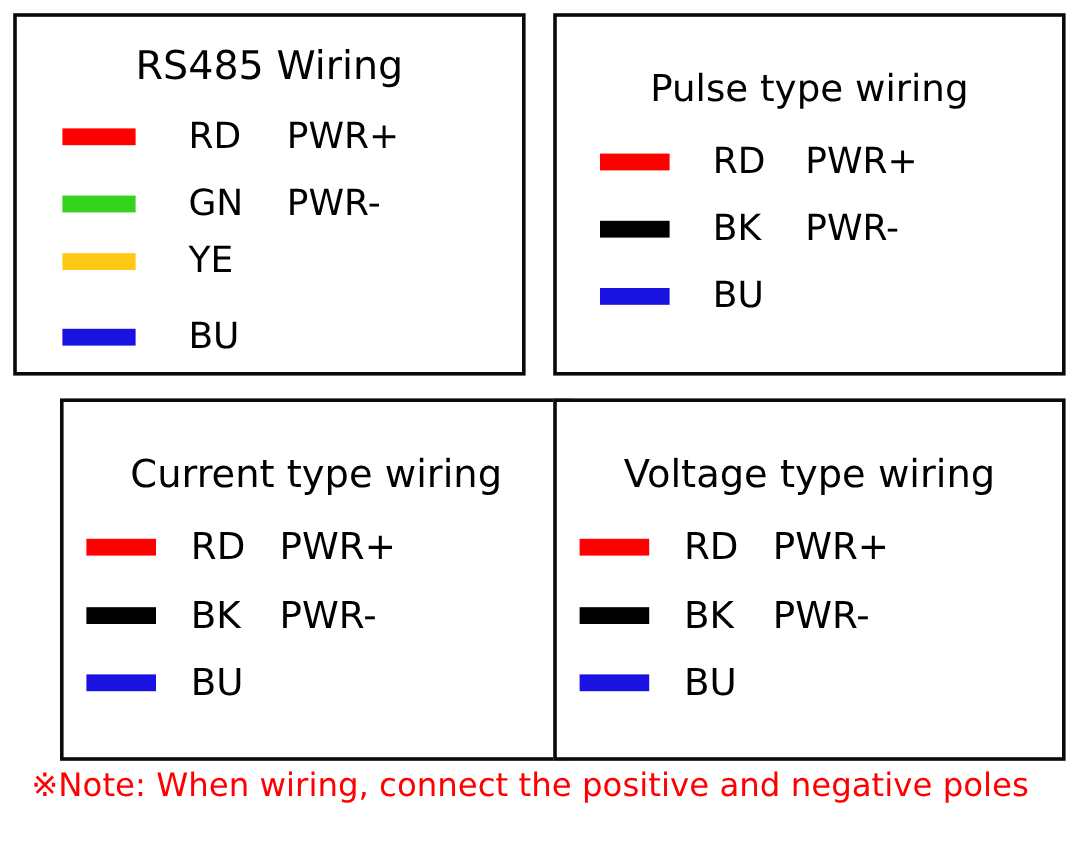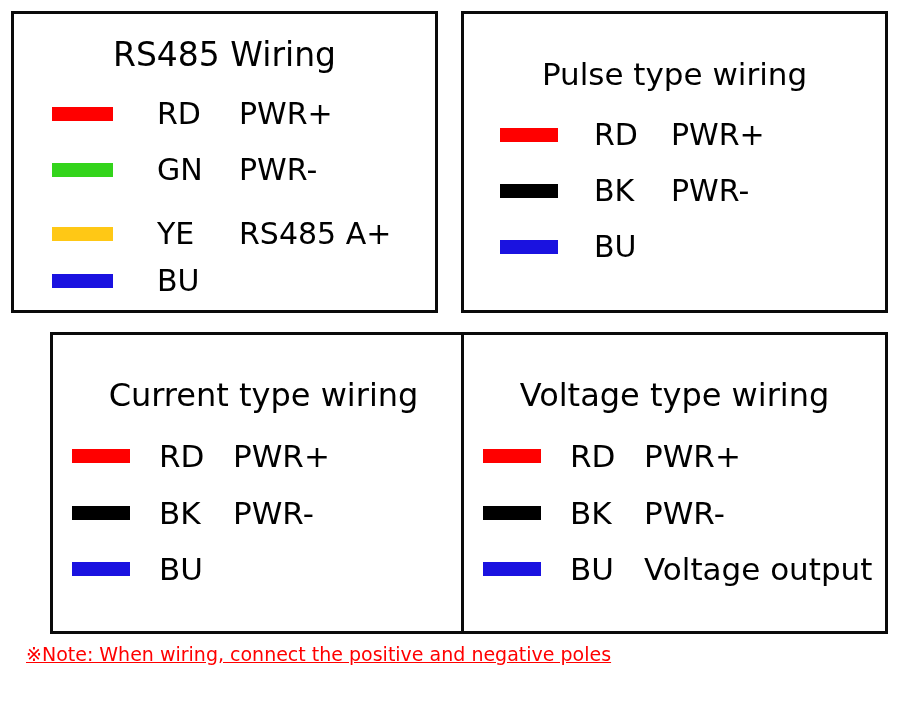--- a/index.html
+++ b/index.html
@@ -71,21 +71,21 @@
     flex: 0 0 auto;
     text-align: left;
     line-height: 1;
   }
 
   
   #panel-rs485 .panel-title { top: 24px; font-size: 33px; }
   #panel-rs485 .row { font-size: 30px; }
   #panel-rs485 .row-0 { top: 80px; }
   #panel-rs485 .row-1 { top: 136px; }
-  #panel-rs485 .row-2 { top: 200px; }
+  #panel-rs485 .row-2 { top: 184px; }
   #panel-rs485 .row-3 { top: 247px; }
   #panel-rs485 .swatch { margin-left: 38px; width: 61px; }
   #panel-rs485 .code   { margin-left: 44px; width: 82px; }
   #panel-rs485 .desc   { margin-left: 0px; }
 
   
   #panel-pulse .panel-title { top: 45px; font-size: 31px; }
   #panel-pulse .row { font-size: 30px; }
   #panel-pulse .row-0 { top: 101px; }
   #panel-pulse .row-1 { top: 157px; }
@@ -114,24 +114,23 @@
   #panel-voltage .code   { margin-left: 29px; width: 74px; }
   #panel-voltage .desc   { margin-left: 0px; }
 
   
   #note {
     position: absolute;
     left: 26px;
     top: 638px;
     width: 860px;
     color: #ff0000;
-    font-size: 19px;
+    font-size: 27px;
     line-height: 33px;
     font-family: "DejaVu Sans", sans-serif;
-    text-decoration: underline;
   }
   #note .note-line { white-space: nowrap; }
 </style>
 </head>
 <body>
 
 <div class="panel" id="panel-rs485" style="border-color: rgb(10, 10, 10);">
   <div class="panel-title">RS485 Wiring</div>
   <div class="rows">
     <div class="row row-0">
@@ -140,21 +139,20 @@
       <span class="desc">PWR+</span>
     </div>
     <div class="row row-1">
       <span class="swatch" style="background: rgb(51, 212, 27);"></span>
       <span class="code">GN</span>
       <span class="desc">PWR-</span>
     </div>
     <div class="row row-2">
       <span class="swatch" style="background: rgb(255, 200, 21);"></span>
       <span class="code">YE</span>
-      <span class="desc">RS485 A+</span>
     </div>
     <div class="row row-3">
       <span class="swatch" style="background: rgb(26, 18, 224);"></span>
       <span class="code">BU</span>
     </div>
   </div>
 </div>
 
 <div class="panel" id="panel-pulse" style="border-color: rgb(10, 10, 10);">
   <div class="panel-title">Pulse type wiring</div>
@@ -205,20 +203,19 @@
       <span class="desc">PWR+</span>
     </div>
     <div class="row row-1">
       <span class="swatch" style="background: rgb(0, 0, 0);"></span>
       <span class="code">BK</span>
       <span class="desc">PWR-</span>
     </div>
     <div class="row row-2">
       <span class="swatch" style="background: rgb(26, 18, 224);"></span>
       <span class="code">BU</span>
-      <span class="desc">Voltage output</span>
     </div>
   </div>
 </div>
 
 <div id="note" style="color: rgb(255, 0, 0);">
   <div class="note-line">※Note: When wiring, connect the positive and negative poles</div>
 </div>
 
 </body></html>

